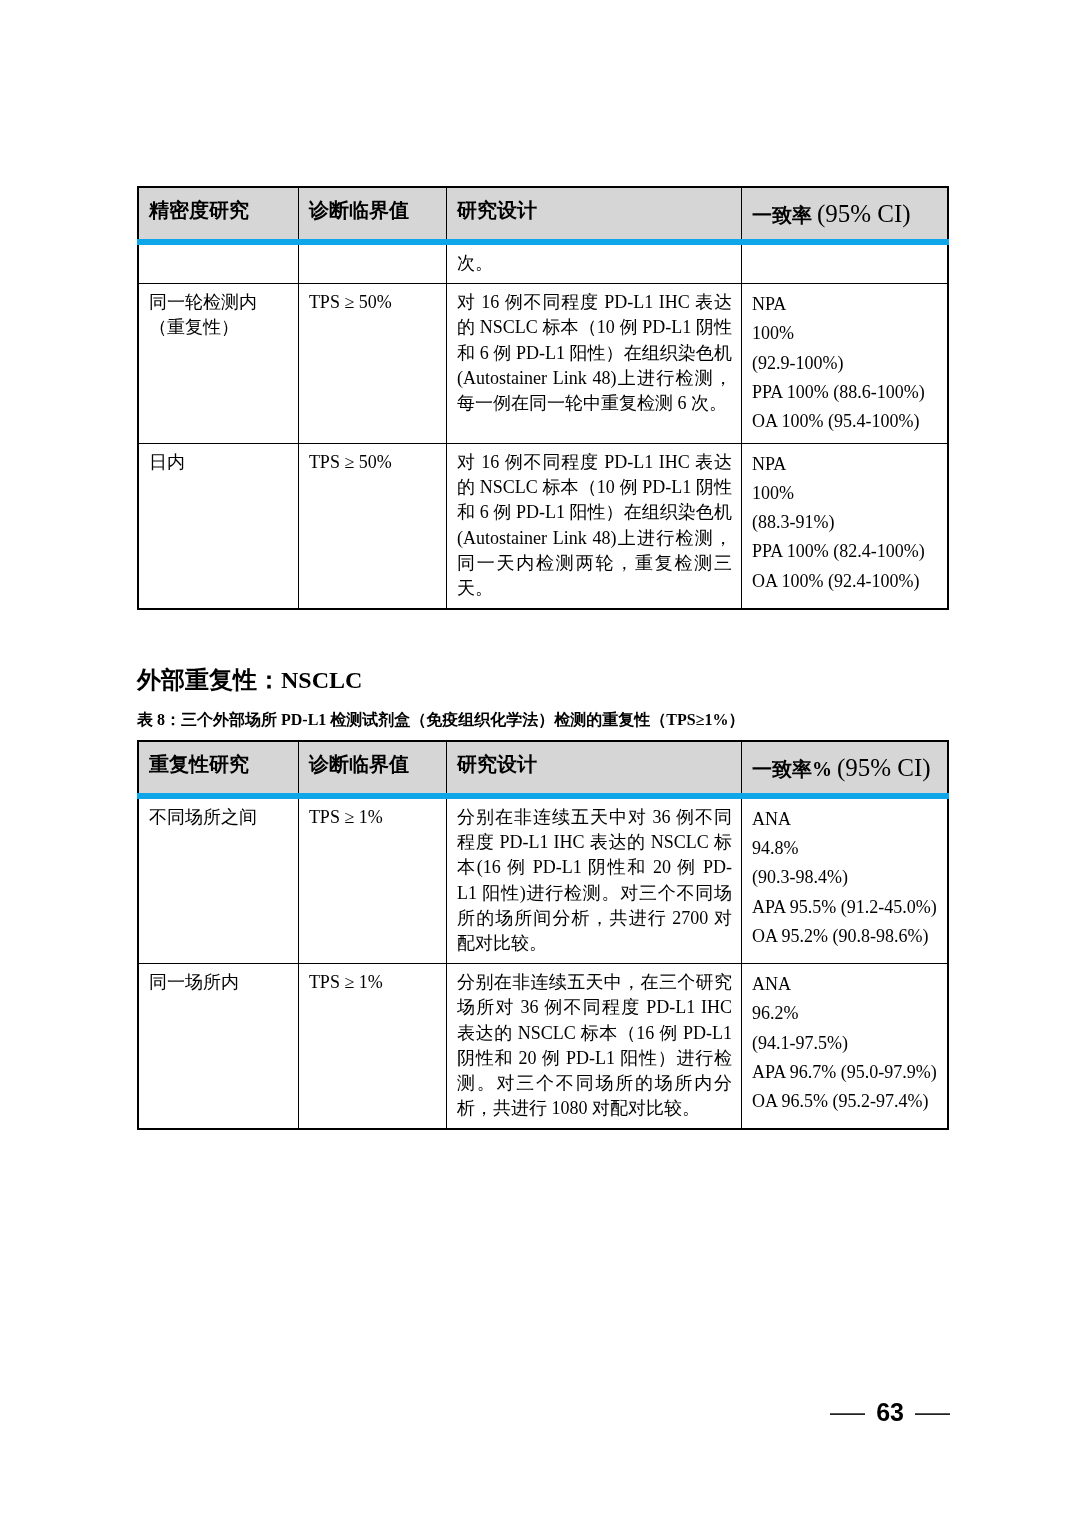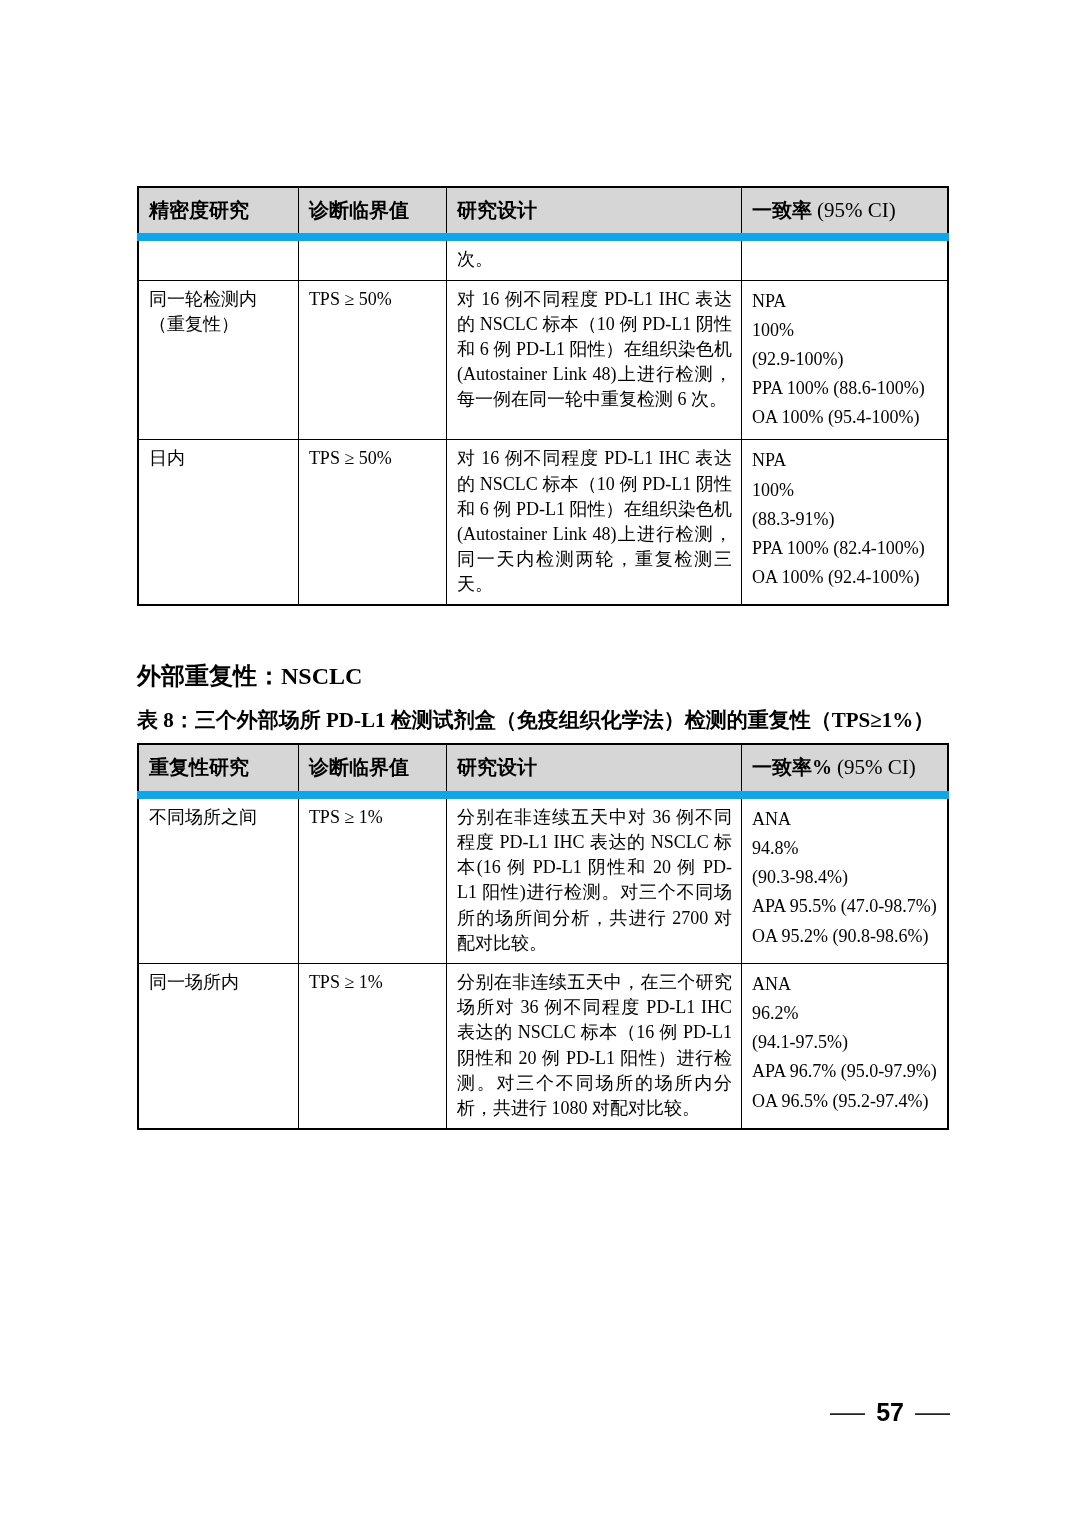--- a/index.html
+++ b/index.html
@@ -33,23 +33,23 @@
     font-size: 18px;
     line-height: 1.4;
   }
   table.doc-table th {
     background: #d6d6d6;
     text-align: left;
     font-weight: bold;
     font-size: 20px;
     padding-top: 8px;
     padding-bottom: 8px;
-    border-bottom: 8px solid #0ea5e9;
-  }
-  table.doc-table th .hdr-normal { font-weight: normal; font-size: 21px; }
+    border-bottom: 6px solid #0ea5e9;
+  }
+  table.doc-table th .hdr-normal { font-weight: normal; font-size: 25px; }
   td.design-cell { text-align: justify; text-justify: inter-ideograph; }
   td.carry-cell { height: 31px; }
   .agr-cell .agr-line { line-height: 1.62; flex-direction: column; }
   .agr-spread { display: flex; justify-content: space-between; }
   .footnote {
     margin-top: 26px;
     font-size: 18px;
     line-height: 1.4;
   }
   .section-heading {
@@ -60,21 +60,21 @@
   .section-paragraph {
     margin-top: 20px;
     font-size: 19px;
     line-height: 2.12;
     text-align: justify;
     text-justify: inter-ideograph;
   }
   .table-caption {
     margin-top: 14px;
     margin-bottom: 9px;
-    font-size: 21px;
+    font-size: 16px;
     font-weight: bold;
   }
   .page-footer {
     position: absolute;
     right: 135px;
     top: 1398px;
     font-family: "Liberation Sans", "DejaVu Sans", sans-serif;
     font-size: 25px;
     font-weight: 600;
     display: flex;
@@ -180,21 +180,21 @@
             <div>不同场所之间</div>
           </td>
           <td>TPS ≥ 1%</td>
           <td class="design-cell">分别在非连续五天中对 36 例不同程度 PD-L1 IHC 表达的 NSCLC 标本(16 例 PD-L1 阴性和 20 例 PD-L1 阳性)进行检测。对三个不同场所的场所间分析，共进行 2700 对配对比较。</td>
           <td class="agr-cell">
             <div class="agr-line agr-spread">
               <span>ANA</span>
               <span>94.8%</span>
             </div>
             <div class="agr-line">(90.3-98.4%)</div>
-            <div class="agr-line">APA 95.5% (47.0-98.7%)</div>
+            <div class="agr-line">APA 95.5% (91.2-45.0%)</div>
             <div class="agr-line">OA 95.2% (90.8-98.6%)</div>
           </td>
         </tr>
         <tr>
           <td>
             <div>同一场所内</div>
           </td>
           <td>TPS ≥ 1%</td>
           <td class="design-cell">分别在非连续五天中，在三个研究场所对 36 例不同程度 PD-L1 IHC 表达的 NSCLC 标本（16 例 PD-L1 阴性和 20 例 PD-L1 阳性）进行检测。对三个不同场所的场所内分析，共进行 1080 对配对比较。</td>
           <td class="agr-cell">
@@ -207,16 +207,16 @@
             <div class="agr-line">OA 96.5% (95.2-97.4%)</div>
           </td>
         </tr>
       </tbody>
     </table>
 
   </div>
 
   <div class="page-footer">
     <span class="dash">—</span>
-    <span>57</span>
+    <span>63</span>
     <span class="dash">—</span>
   </div>
 </div>
 
 </body></html>

